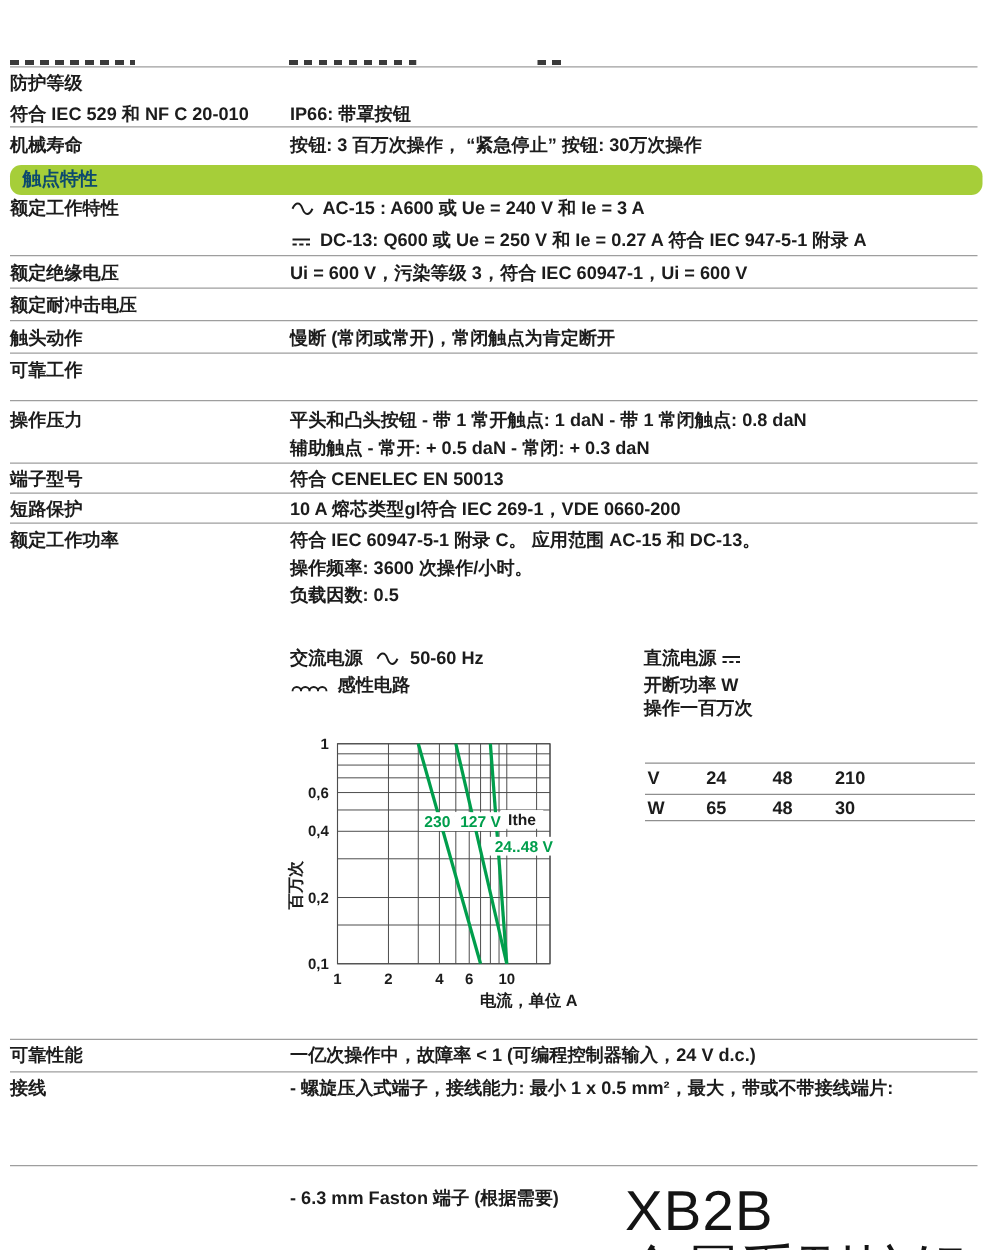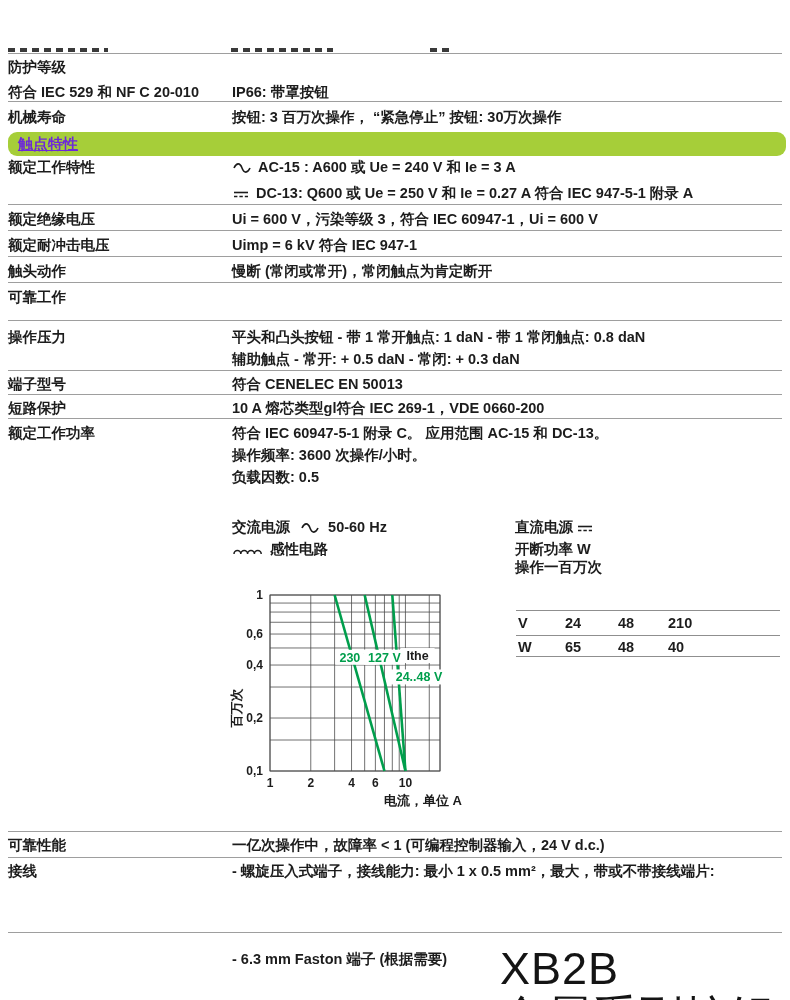--- a/index.html
+++ b/index.html
@@ -4,21 +4,21 @@
 <style>
   html,body{margin:0;padding:0;background:#ffffff;}
   .page{position:relative;width:790px;height:1000px;background:#ffffff;overflow:hidden;
         font-family:"Liberation Sans","DejaVu Sans",sans-serif;color:#1c1c1c;margin-top:48px;}
   .line{position:absolute;font-size:14.5px;line-height:18px;font-weight:700;white-space:nowrap;}
   .lbl{left:8px;}
   .val{left:232px;}
   .hr{position:absolute;left:8px;width:774px;height:1px;background:#9e9e9e;}
   .section-bar{position:absolute;left:8px;top:84px;width:778px;height:24px;background:#a6ce39;
                border-radius:9px;}
-  .section-bar span{display:block;padding-left:10px;font-size:15px;line-height:24px;font-weight:700;color:#6d28d9;text-decoration:underline;}
+  .section-bar span{display:block;padding-left:10px;font-size:15px;line-height:24px;font-weight:700;color:#0c4a6e;}
   .icon{display:inline-block;vertical-align:-2px;margin-right:6px;}
   .icon svg{display:block;}
   .frag{position:absolute;top:0;height:4px;
         background:repeating-linear-gradient(90deg,#3a3a3a 0 7px,transparent 7px 12px);}
   .dc-table-rule{position:absolute;left:516px;width:264px;height:1px;background:#8f8f8f;}
   .dc-cell{position:absolute;font-size:14.5px;font-weight:700;line-height:18px;}
   #chart-wrap{position:absolute;left:225px;top:540px;width:250px;height:235px;}
   .footer-module{position:absolute;left:8px;top:906px;font-size:25px;font-weight:400;color:#5cb94c;}
   .footer-title{position:absolute;left:500px;top:897px;font-size:45px;line-height:48px;
                 font-weight:400;color:#141414;letter-spacing:1px;}
@@ -71,21 +71,20 @@
           <line x1="2" y1="3.5" x2="16" y2="3.5" stroke="#1c1c1c" stroke-width="1.6"></line>
           <line x1="2" y1="7.5" x2="16" y2="7.5" stroke="#1c1c1c" stroke-width="1.6" stroke-dasharray="3.4 2"></line>
         </svg>
     </span><span>DC-13: Q600 或 Ue = 250 V 和 Ie = 0.27 A 符合 IEC 947-5-1 附录 A</span>
   </div>
 
   <div class="line lbl" style="top:162px">额定绝缘电压</div>
   <div class="line val" style="top:162px">Ui = 600 V，污染等级 3，符合 IEC 60947-1，Ui = 600 V</div>
 
   <div class="line lbl" style="top:188px">额定耐冲击电压</div>
-  <div class="line val" style="top:188px">Uimp = 6 kV 符合 IEC 947-1</div>
 
   <div class="line lbl" style="top:214px">触头动作</div>
   <div class="line val" style="top:214px">慢断 (常闭或常开)，常闭触点为肯定断开</div>
 
   <div class="line lbl" style="top:240px">可靠工作</div>
 
   <div class="line lbl" style="top:280px">操作压力</div>
   <div class="line val" style="top:280px">平头和凸头按钮 - 带 1 常开触点: 1 daN - 带 1 常闭触点: 0.8 daN</div>
   <div class="line val" style="top:302px">辅助触点 - 常开: + 0.5 daN - 常闭: + 0.3 daN</div>
 
@@ -131,21 +130,21 @@
   <div class="dc-table-rule" style="top:562px"></div>
   <div class="dc-table-rule" style="top:587px"></div>
   <div class="dc-table-rule" style="top:608px"></div>
   <div class="dc-cell" style="left:518px;top:566px">V</div>
   <div class="dc-cell" style="left:565px;top:566px">24</div>
   <div class="dc-cell" style="left:618px;top:566px">48</div>
   <div class="dc-cell" style="left:668px;top:566px">210</div>
   <div class="dc-cell" style="left:518px;top:590px">W</div>
   <div class="dc-cell" style="left:565px;top:590px">65</div>
   <div class="dc-cell" style="left:618px;top:590px">48</div>
-  <div class="dc-cell" style="left:668px;top:590px">40</div>
+  <div class="dc-cell" style="left:668px;top:590px">30</div>
 
   <div id="chart-wrap"><svg width="250" height="235" font-family="&quot;Liberation Sans&quot;,&quot;DejaVu Sans&quot;,sans-serif">
         <line x1="45" y1="7" x2="45" y2="183" stroke="#4d4d4d" stroke-width="0.8"></line>
         <line x1="85.76811931658236" y1="7" x2="85.76811931658236" y2="183" stroke="#4d4d4d" stroke-width="0.8"></line>
         <line x1="109.61594034170884" y1="7" x2="109.61594034170884" y2="183" stroke="#4d4d4d" stroke-width="0.8"></line>
         <line x1="126.5362386331647" y1="7" x2="126.5362386331647" y2="183" stroke="#4d4d4d" stroke-width="0.8"></line>
         <line x1="139.66064161689275" y1="7" x2="139.66064161689275" y2="183" stroke="#4d4d4d" stroke-width="0.8"></line>
         <line x1="150.3840596582912" y1="7" x2="150.3840596582912" y2="183" stroke="#4d4d4d" stroke-width="0.8"></line>
         <line x1="159.45058042643913" y1="7" x2="159.45058042643913" y2="183" stroke="#4d4d4d" stroke-width="0.8"></line>
         <line x1="167.30435794974704" y1="7" x2="167.30435794974704" y2="183" stroke="#4d4d4d" stroke-width="0.8"></line>

